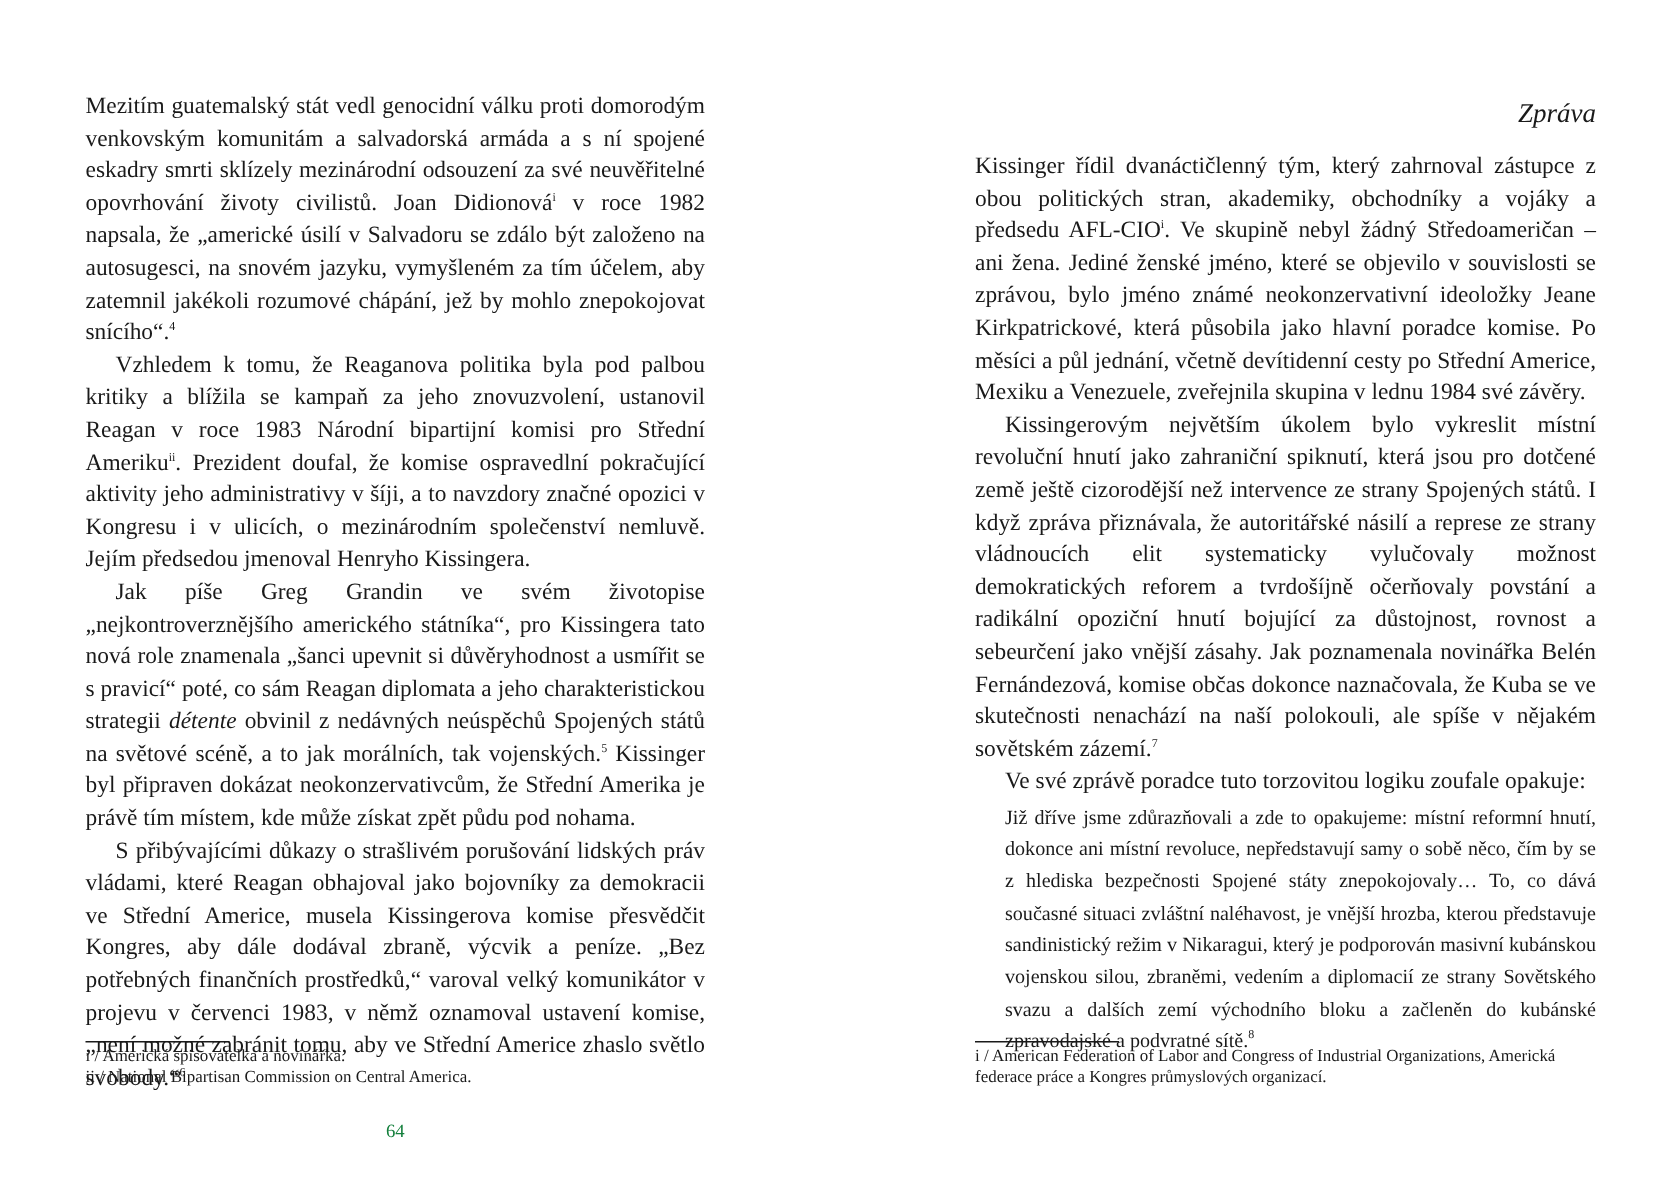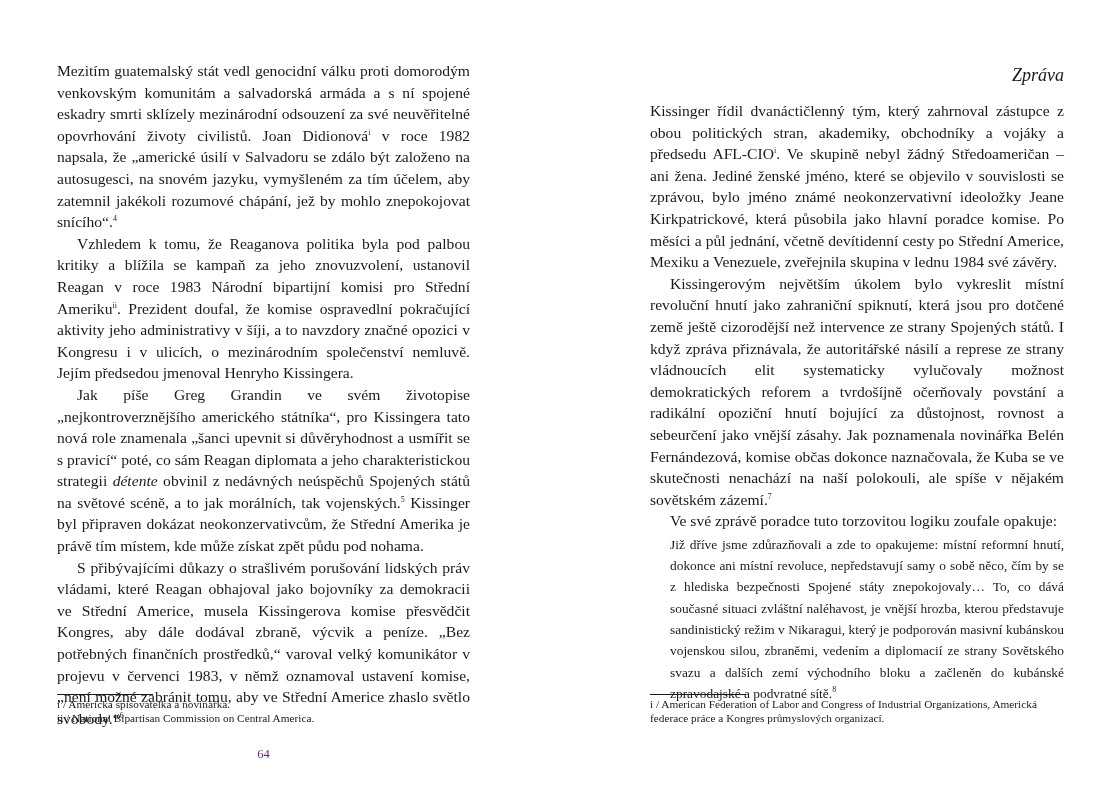--- a/index.html
+++ b/index.html
@@ -14,21 +14,21 @@
   .body-text p.indent { text-indent: 20px; }
   .right .body-text { top: 96px; }
   .heading { position: absolute; top: 60px; left: 0; width: 100%; text-align: right;
              font-style: italic; font-size: 18px; line-height: 22px; }
   .blockquote { margin: 2px 0 0 20px; font-size: 13.4px; line-height: 21.3px; text-align: justify; }
   sup { font-size: 8px; line-height: 0; vertical-align: 6px; }
   .footnotes { position: absolute; top: 690px; left: 0; width: 100%; font-size: 11.3px; line-height: 13.5px; }
   .fn-rule { width: 96px; height: 0; border-top: 1px solid #1a1a1a; margin-bottom: 3px; }
   .fn { margin: 0; }
   .folio { position: absolute; top: 743px; left: 0; width: 100%; text-align: center;
-           font-size: 12.5px; color: #701a75; }
+           font-size: 12.5px; color: #15803d; }
   em { font-style: italic; }
 </style>
 </head>
 <body>
 
 <div class="page left">
   <div class="body-text" id="left-body">
       <p class="">Mezitím guatemalský stát vedl genocidní válku proti domorodým venkovským komunitám a salvadorská armáda a s ní spojené eskadry smrti sklízely mezinárodní odsouzení za své neuvěřitelné opovrhování životy civilistů. Joan Didionová<sup>i</sup> v roce 1982 napsala, že „americké úsilí v Salvadoru se zdálo být založeno na autosugesci, na snovém jazyku, vymyšleném za tím účelem, aby zatemnil jakékoli rozumové chápání, jež by mohlo znepokojovat snícího“.<sup>4</sup></p>
       <p class="indent">Vzhledem k tomu, že Reaganova politika byla pod palbou kritiky a blížila se kampaň za jeho znovuzvolení, ustanovil Reagan v roce 1983 Národní bipartijní komisi pro Střední Ameriku<sup>ii</sup>. Prezident doufal, že komise ospravedlní pokračující aktivity jeho administrativy v šíji, a to navzdory značné opozici v Kongresu i v ulicích, o mezinárodním společenství nemluvě. Jejím předsedou jmenoval Henryho Kissingera.</p>
       <p class="indent">Jak píše Greg Grandin ve svém životopise „nejkontroverznějšího amerického státníka“, pro Kissingera tato nová role znamenala „šanci upevnit si důvěryhodnost a usmířit se s pravicí“ poté, co sám Reagan diplomata a jeho charakteristickou strategii <em>détente</em> obvinil z nedávných neúspěchů Spojených států na světové scéně, a to jak morálních, tak vojenských.<sup>5</sup> Kissinger byl připraven dokázat neokonzervativcům, že Střední Amerika je právě tím místem, kde může získat zpět půdu pod nohama.</p>

